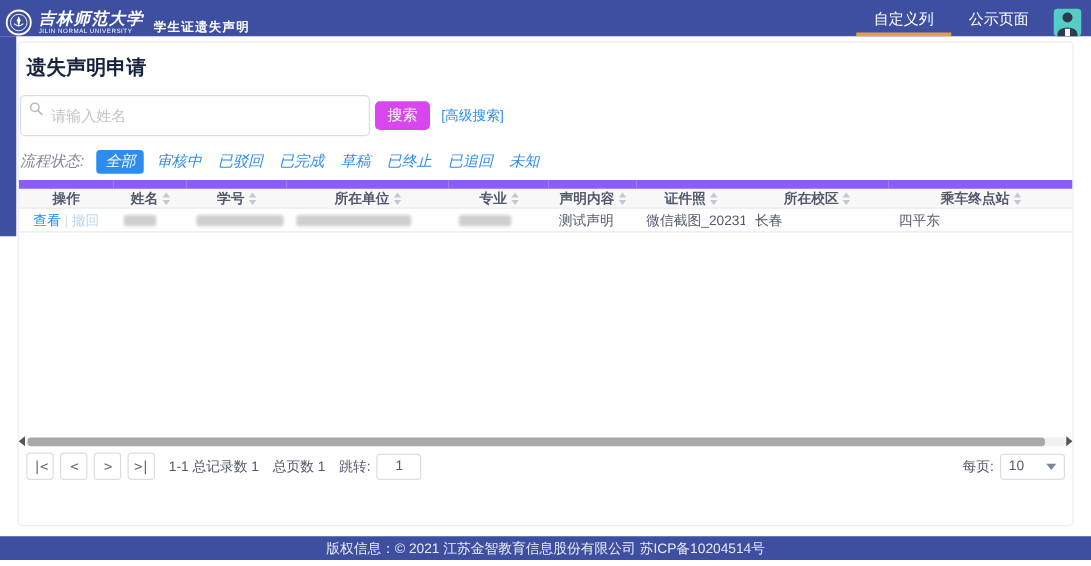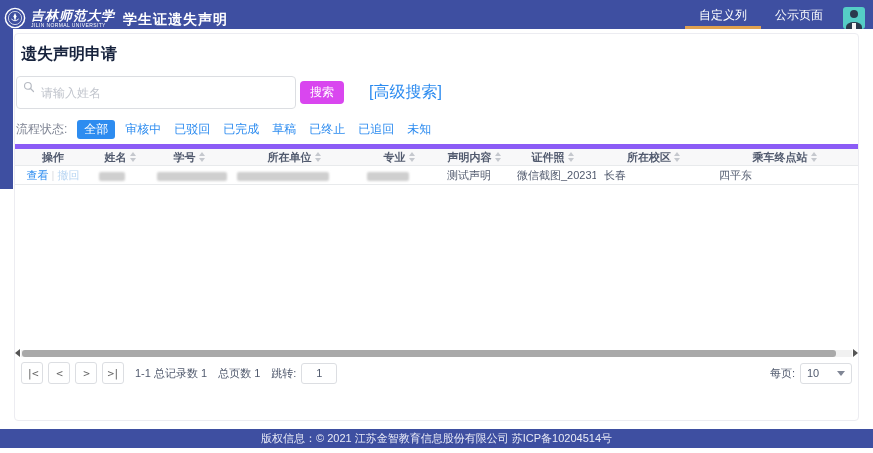--- a/index.html
+++ b/index.html
@@ -7,21 +7,21 @@
   body { position:relative; background:#fff; font-family:"Liberation Sans","DejaVu Sans",sans-serif; color:#515a6e; }
 
   
   .topbar { position:absolute; top:0; left:0; width:873px; height:29px;
     background:#3e4fa1; display:flex; align-items:flex-end; padding-left:4px; z-index:5; }
   .brand { display:flex; align-items:center; gap:5px; }
   .emblem { width:22px; height:22px; flex:0 0 auto; }
   .uni { display:flex; flex-direction:column; line-height:1; color:#fff; }
   .uni-cn { font-family:"DejaVu Serif","Liberation Serif",serif; font-style:italic; font-weight:bold; font-size:13px; letter-spacing:1px; }
   .uni-en { font-size:5px; letter-spacing:.4px; margin-top:1px; }
-  .app-title { color:#fff; font-weight:bold; font-size:14px; display:flex; align-items:center; margin-left:8px; letter-spacing:1px; }
+  .app-title { color:#fff; font-weight:bold; font-size:10px; display:flex; align-items:center; margin-left:8px; letter-spacing:1px; }
   .topbar-right { margin-left:auto; display:flex; align-items:stretch; }
   .top-tab { color:#fff; font-size:12px; display:flex; align-items:center; padding:0 14px; cursor:pointer; border-bottom:3px solid transparent; }
   .top-tab.active { border-bottom-color:#e0a14f; }
   .avatar { width:22px; height:22px; margin:3px 8px 0 6px; border-radius:3px; background:#55cdc6; position:relative; overflow:hidden; }
   .avatar .head { position:absolute; top:3px; left:7px; width:8px; height:8px; border-radius:50%; background:#2b3a4d; }
   .avatar .body { position:absolute; bottom:-3px; left:3px; width:16px; height:10px; border-radius:50% 50% 0 0; background:#2b3a4d; }
   .avatar .shirt { position:absolute; bottom:0; left:9px; width:4px; height:6px; background:#f5f5f5; }
 
   
   .left-strip { position:absolute; left:0; top:29px; width:13px; height:160px; background:#3e4fa1; }
@@ -34,37 +34,37 @@
   .page-title { font-size:16px; font-weight:bold; color:#17233d; margin:10px 0 0 6px; }
 
   .search-row { display:flex; align-items:center; margin:11px 0 0 1px; }
   .search-box { position:relative; width:280px; }
   .search-input { width:100%; height:33px; border:1px solid #dcdee2; border-radius:4px;
     padding:0 4px 0 24px; font-size:12px; color:#515a6e; outline:none; font-family:inherit; }
   .search-input::placeholder { color:#c0c4cc; }
   .mag { position:absolute; left:7px; top:5px; width:12px; height:12px; }
   .btn { border:none; background:#d946ef; color:#fff; font-size:12px; border-radius:4px; cursor:pointer; font-family:inherit; }
   .search-btn { width:44px; height:23px; margin-left:4px; }
-  .adv-link { color:#2d8cf0; font-size:16px; margin-left:25px; cursor:pointer; text-decoration:none; }
-
-  .filter-row { display:flex; align-items:center; margin:11px 0 0 1px; font-size:12px; }
+  .adv-link { color:#2d8cf0; font-size:11px; margin-left:9px; cursor:pointer; text-decoration:none; }
+
+  .filter-row { display:flex; align-items:center; margin:11px 0 0 1px; font-size:12px;font-style:italic; }
   .filter-label { color:#808695; margin-right:10px; }
   .chip { color:#2d8cf0; margin-right:13px; cursor:pointer; padding:1px 0; }
   .chip.selected { background:#2d8cf0; color:#fff; border-radius:3px; padding:1px 7px; margin-right:10px; }
 
   .toolbar-row { display:flex; align-items:flex-end; margin:12px 0 0 1px; }
   .create-btn { width:62px; height:24px; }
   .customize { margin-left:auto; margin-right:4px; font-size:11px; color:#515a6e;
     display:flex; align-items:center; gap:2px; cursor:pointer; align-self:flex-end; }
   .gear { font-size:11px; line-height:1; color:#515a6e; }
 
   
   table { width:100%; border-collapse:collapse; table-layout:fixed; margin-top:5px; font-size:11px; }
   thead th { background:#f8f8f9; color:#515a6e; font-weight:bold; height:19px;
-    border-top:5px solid #8b5cf6; border-bottom:1px solid #e8eaec; text-align:center; padding:0 2px;
+    border-top:7px solid #8b5cf6; border-bottom:1px solid #e8eaec; text-align:center; padding:0 2px;
     overflow:hidden; white-space:nowrap; }
   tbody td { height:19px; border-bottom:1px solid #e8eaec; padding:0 8px;
     overflow:hidden; white-space:nowrap; color:#515a6e; }
   .th-inner { display:inline-flex; align-items:center; gap:3px; }
   .sort { display:inline-flex; flex-direction:column; gap:2px; }
   .sort i { display:block; width:0; height:0; border-left:3.5px solid transparent; border-right:3.5px solid transparent; }
   .sort .up { border-bottom:4px solid #c5c8ce; }
   .sort .down { border-top:4px solid #c5c8ce; }
   td.ops { text-align:center; padding:0 2px; }
   .op-link { color:#2d8cf0; text-decoration:none; cursor:pointer;margin-top:40px; }

